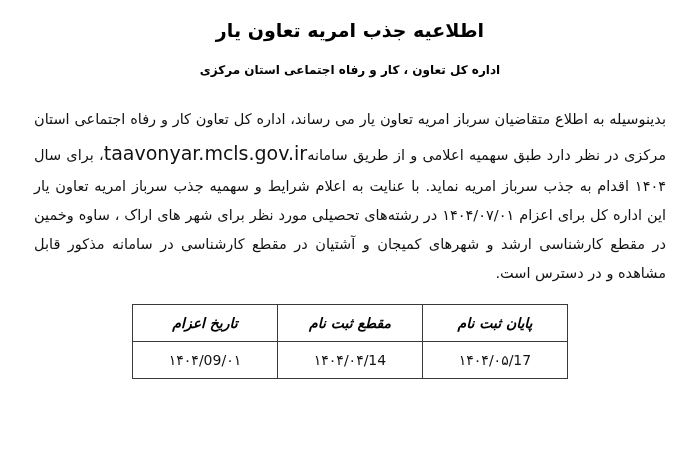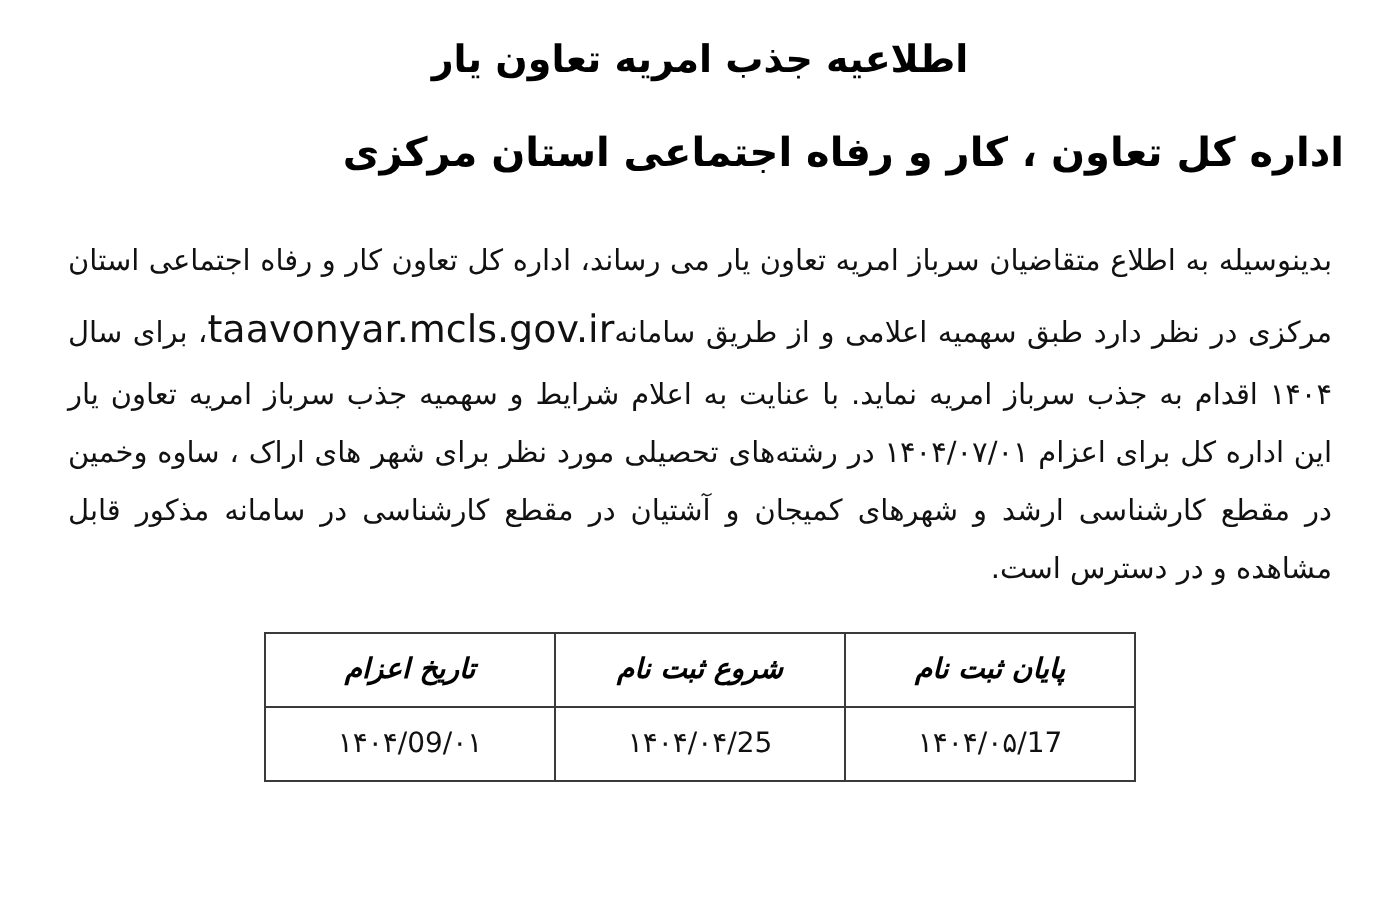--- a/index.html
+++ b/index.html
@@ -25,22 +25,22 @@
     text-align: center;
     font-size: 19px;
     font-weight: bold;
     color: #000000;
     letter-spacing: 0px;
     margin-top: 6px;
     line-height: 1.5;
     direction: rtl;
   }
   .title-sub {
-    text-align: right;
-    font-size: 20px;
+    text-align: center;
+    font-size: 12px;
     font-weight: bold;
     color: #000000;
     margin-top: 16px;
     line-height: 1.5;
     direction: rtl;
   }
   .body-text {
     margin-top: 26px;
     font-size: 14.5px;
     line-height: 2.0;
@@ -95,27 +95,27 @@
 
   <div class="body-text">
     <span>بدینوسیله به اطلاع متقاضیان سرباز امریه تعاون یار می رساند، اداره کل تعاون کار و رفاه اجتماعی استان مرکزی در نظر دارد طبق سهمیه اعلامی و از طریق سامانه</span><span class="ltr-inline">taavonyar.mcls.gov.ir</span><span>، برای سال ۱۴۰۴ اقدام به جذب سرباز امریه نماید. با عنایت به اعلام شرایط و سهمیه جذب سرباز امریه تعاون یار این اداره کل برای اعزام ۱۴۰۴/۰۷/۰۱ در رشته‌های تحصیلی مورد نظر برای شهر های اراک ، ساوه وخمین در مقطع کارشناسی ارشد و شهرهای کمیجان و آشتیان در مقطع کارشناسی در سامانه مذکور  قابل مشاهده و در دسترس است.</span>
   </div>
 
   <div class="table-wrap">
     <table class="info-table">
       <thead>
         <tr>
           <th>پایان ثبت نام</th>
-          <th>شروع ثبت نام</th>
+          <th>مقطع ثبت نام</th>
           <th>تاریخ اعزام</th>
         </tr>
       </thead>
       <tbody>
         <tr>
           <td>۱۴۰۴/۰۵/17</td>
-          <td>۱۴۰۴/۰۴/25</td>
+          <td>۱۴۰۴/۰۴/14</td>
           <td>۱۴۰۴/09/۰۱</td>
         </tr>
       </tbody>
     </table>
   </div>
 
 </div>
 
 </body></html>

